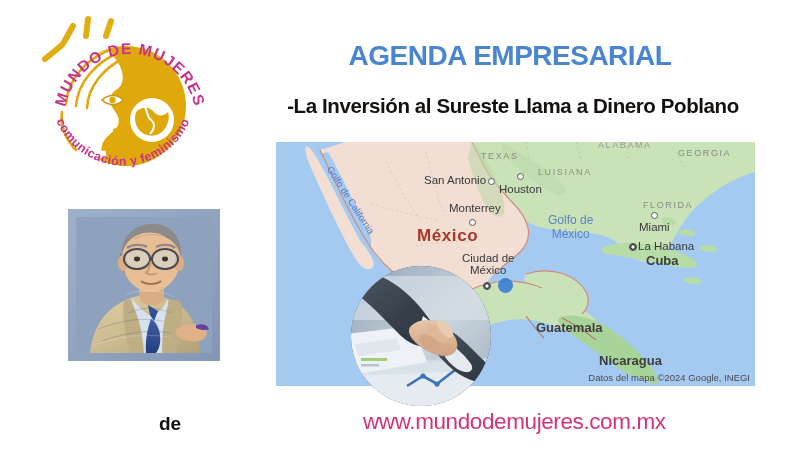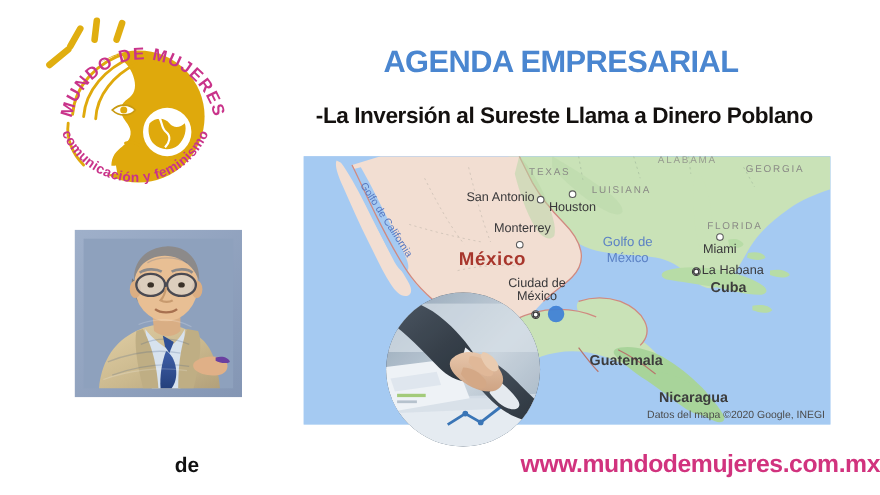--- a/index.html
+++ b/index.html
@@ -98,22 +98,22 @@
   .opinion{
     position:absolute;left:0px;top:363px;width:340px;text-align:center;
     color:#111;
   }
   .opinion .op-word{font-size:22px;font-weight:bold;line-height:26px;letter-spacing:-0.3px;}
   .opinion .op-de{font-size:19px;font-weight:bold;line-height:25px;margin-top:48px;}
   .opinion .op-name{font-size:22.5px;font-weight:bold;line-height:30px;letter-spacing:-0.3px;}
 
   
   .site-url{
-    position:absolute;left:363px;top:409px;width:437px;text-align:right;
-    font-size:22.5px;font-weight:bold;letter-spacing:-0.4px;
+    position:absolute;left:363px;top:409px;width:437px;text-align:left;
+    font-size:22.5px;font-weight:normal;letter-spacing:-0.4px;
     color:#d1337e;white-space:nowrap;
   }
 </style>
 </head>
 <body>
 
 <div class="canvas">
 
   <div class="logo-block">
     <svg class="logo-svg" viewBox="0 0 200 190" xmlns="http://www.w3.org/2000/svg">
@@ -303,21 +303,21 @@
       <span class="city-dot-filled" style="left:353px;top:101px;"></span>
 
       <div class="map-label lbl-city" style="left:186px;top:110px;text-align:center;">
         <div>Ciudad de</div>
         <div>México</div>
       </div>
       <span class="city-dot-filled" style="left:207px;top:140px;"></span>
 
       <span class="mx-marker" style="left:222px;top:136px;"></span>
 
-      <div class="map-attrib">Datos del mapa ©2020 Google, INEGI</div>
+      <div class="map-attrib">Datos del mapa ©2024 Google, INEGI</div>
     </div>
   </div>
 
   <div class="handshake">
     <svg class="hs-svg" viewBox="0 0 140 140" xmlns="http://www.w3.org/2000/svg">
       <defs>
         <clipPath id="hsClip">
             <circle cx="70" cy="70" r="70"></circle>
           </clipPath>
         <linearGradient id="bgG" x1="0" y1="0" x2="1" y2="1">

